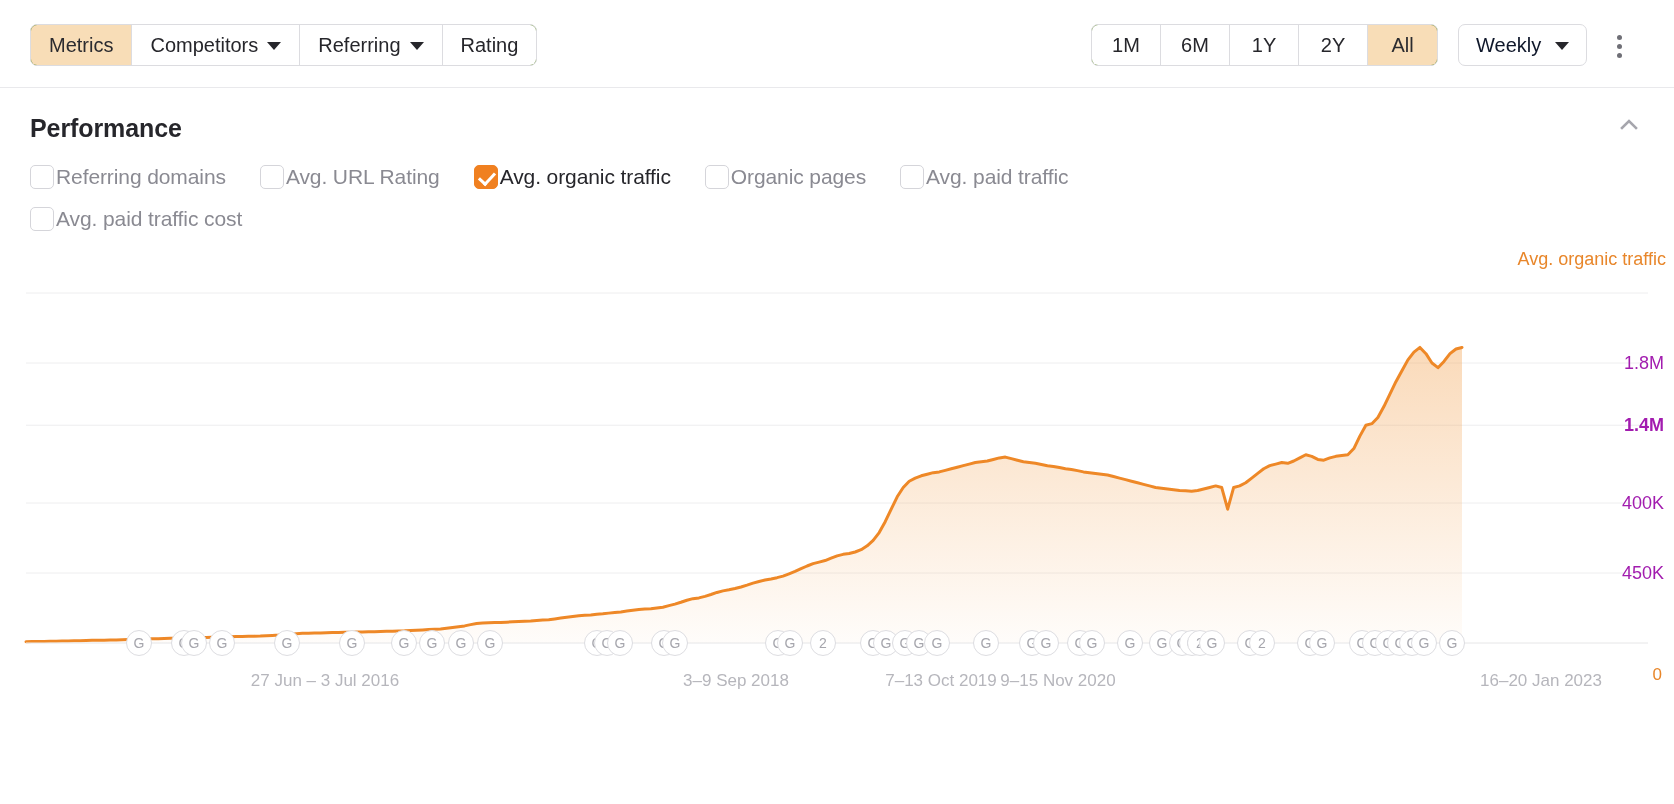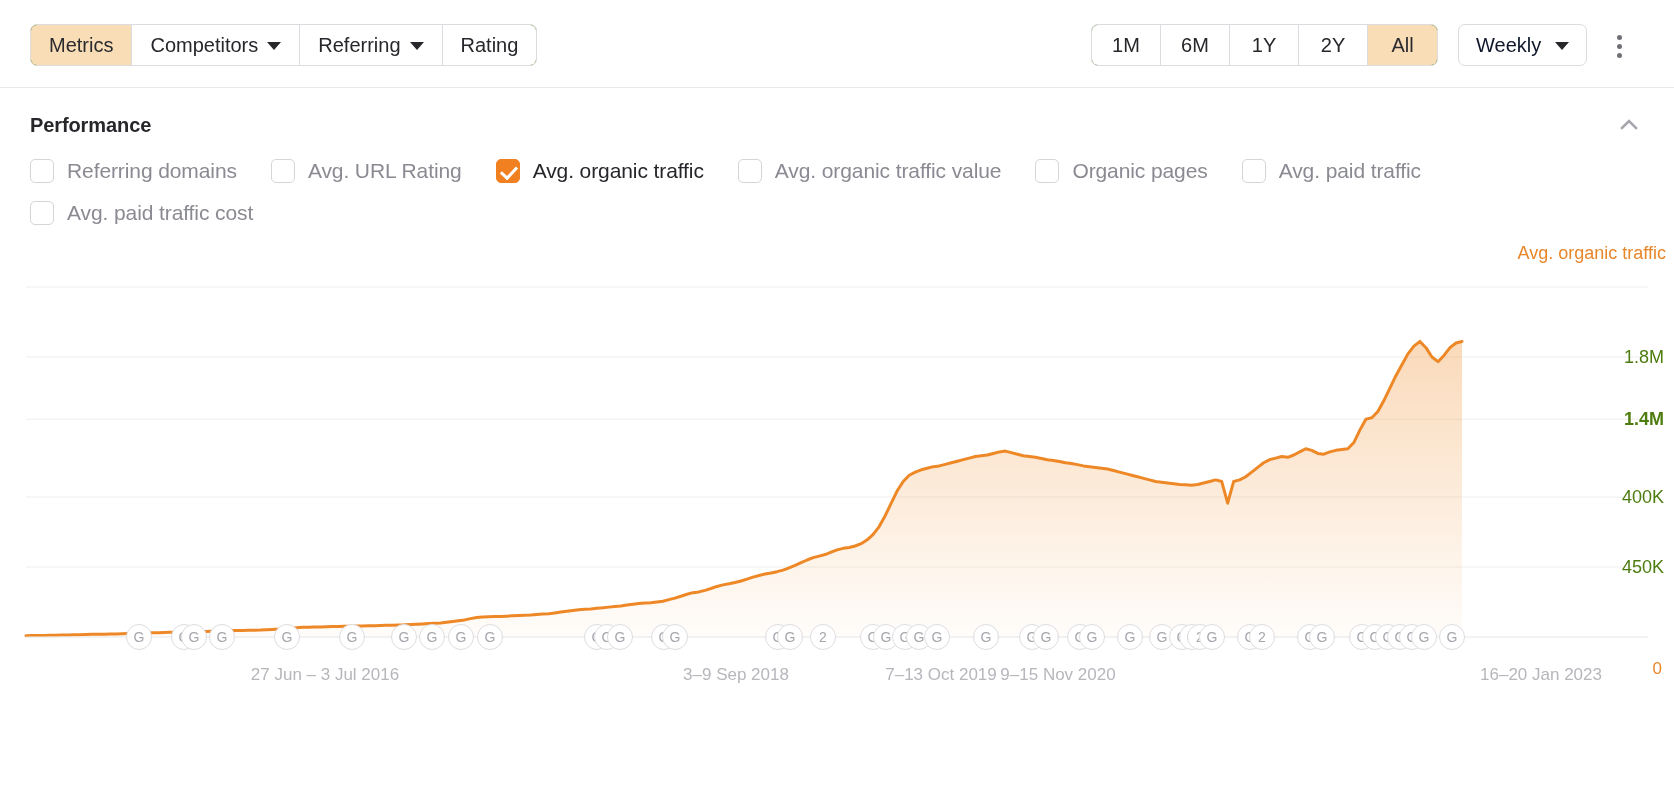--- a/index.html
+++ b/index.html
@@ -101,21 +101,21 @@
     display: block;
   }
 
   
   .section-head {
     position: relative;
     margin: 0;
     padding: 26px 30px 0 30px;
   }
   .section-title {
-    font-size: 20px;
+    font-size: 25px;
     font-weight: bold;
     color: #26262b;
     letter-spacing: -0.1px;
   }
   .collapse-chevron {
     position: absolute;
     right: 30px; top: 22px;
     width: 30px; height: 30px;
     cursor: pointer;
   }
@@ -126,21 +126,21 @@
     padding: 22px 30px 0 30px;
   }
   .metric-row {
     display: flex;
     align-items: center;
     margin-bottom: 18px;
   }
   .metric {
     display: flex;
     align-items: flex-start;
-    gap: 13px;
+    gap: 2px;
     margin-right: 34px;
     cursor: pointer;
     white-space: nowrap;
   }
   .cbox {
     width: 24px; height: 24px;
     border: 1.5px solid #d5d5da;
     border-radius: 5px;
     background: #fff;
     flex: 0 0 auto;
@@ -181,21 +181,21 @@
     white-space: nowrap;
   }
   .chart-svg {
     position: absolute;
     left: 0; top: 26px;
   }
   .ytick {
     position: absolute;
     right: 10px;
     font-size: 18px;
-    color: #4d7c0f;
+    color: #a21caf;
     white-space: nowrap;
   }
   .xtick {
     position: absolute;
     font-size: 17px;
     color: #b6b6bc;
     white-space: nowrap;
   }
   .zero-label {
     position: absolute;
@@ -294,24 +294,20 @@
         <span class="cbox"></span>
         <span class="metric-label">Referring domains</span>
       </div>
       <div class="metric">
         <span class="cbox"></span>
         <span class="metric-label">Avg. URL Rating</span>
       </div>
       <div class="metric selected">
         <span class="cbox checked"></span>
         <span class="metric-label">Avg. organic traffic</span>
-      </div>
-      <div class="metric">
-        <span class="cbox"></span>
-        <span class="metric-label">Avg. organic traffic value</span>
       </div>
       <div class="metric">
         <span class="cbox"></span>
         <span class="metric-label">Organic pages</span>
       </div>
       <div class="metric">
         <span class="cbox"></span>
         <span class="metric-label">Avg. paid traffic</span>
       </div>
     </div>

